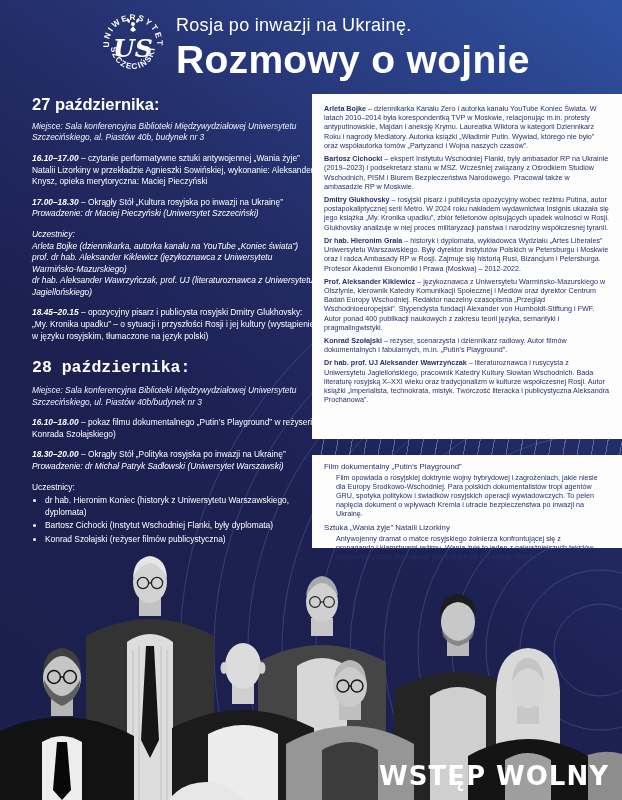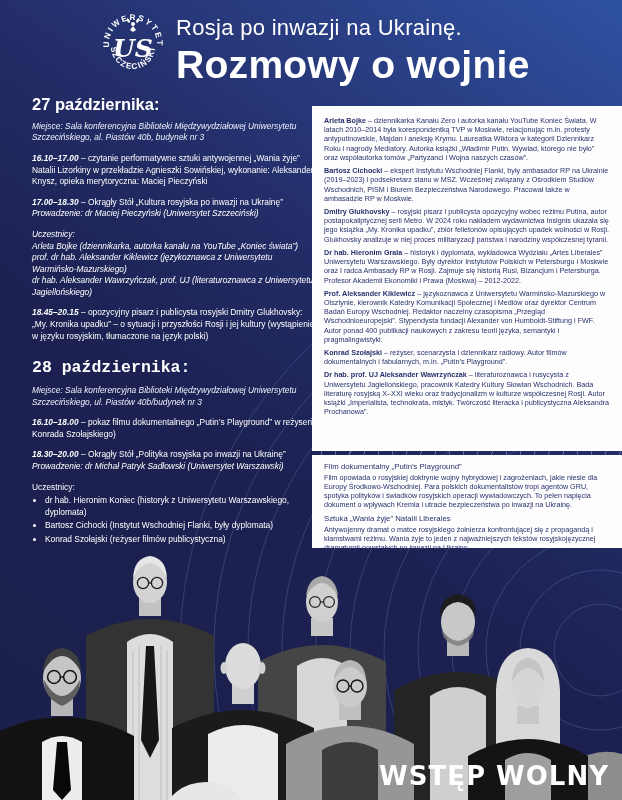--- a/index.html
+++ b/index.html
@@ -9,42 +9,42 @@
     background:linear-gradient(215deg,#2e52a2 0%,#2a3f85 18%,#232c66 38%,#1c2152 58%,#1b1f4a 100%);
   }
   svg.circles{position:absolute;left:0;top:0;width:622px;height:800px;z-index:0;}
   .hatch{
     position:absolute;left:312px;top:429px;width:310px;height:34px;z-index:1;
     background:repeating-linear-gradient(100deg,transparent 0 13px,rgba(150,170,225,.5) 13px 14px);
   }
   
   .logo{position:absolute;left:99px;top:8px;z-index:2;}
   .titles{position:absolute;left:176px;top:15px;z-index:2;color:#fff;}
-  .t1{font-size:22px;font-weight:400;letter-spacing:.3px;}
+  .t1{font-size:18px;font-weight:400;letter-spacing:.3px;}
   .t2{font-size:39px;font-weight:800;margin-top:2px;letter-spacing:.3px;}
   
   .schedule{position:absolute;left:32px;top:93px;width:287px;z-index:2;color:#fff;font-size:8.4px;line-height:1.38;}
   .day-heading{font-size:16.5px;font-weight:800;margin:0 0 5px;}
   .venue{font-style:italic;margin:0 0 9px;color:#eef1fb;}
   .slot{margin:0 0 9px;}
   .slot b{font-weight:700;font-style:italic;}
   .host{font-style:italic;}
   .plabel-i{font-style:italic;margin:0;}
   .participants{font-style:italic;margin:0 0 9px;}
   .mt{margin-top:15px;font-family:Liberation Mono, monospace;}
   ul.blist{margin:2px 0 0;padding-left:13px;}
   ul.blist li{margin-bottom:2px;}
   
   .card{position:absolute;left:312px;width:310px;background:#fdfdfe;color:#28306b;z-index:2;box-sizing:border-box;}
-  .bios-card{top:106px;height:345px;padding:10px 12px 6px;font-size:7.2px;line-height:1.28;}
+  .bios-card{top:94px;height:345px;padding:10px 12px 6px;font-size:7.2px;line-height:1.28;}
   .bios-card p{margin:0 0 4px;}
   .bios-card b{font-weight:700;}
   .films-card{top:455px;height:93px;padding:7px 12px 5px;font-size:7.2px;line-height:1.26;}
   .films-card .ft{font-weight:400;font-size:7.8px;margin:0 0 1px;}
-  .films-card p{margin:0 0 5px;}
+  .films-card p{margin:0 12px 5px;}
   
   svg.people{position:absolute;left:0;bottom:0;width:622px;height:250px;z-index:3;}
   .free{
     position:absolute;right:13px;bottom:9px;z-index:4;color:#fff;
     font-size:26px;font-weight:800;letter-spacing:1px;
     font-family:"DejaVu Sans","Liberation Sans",sans-serif;
   }
 </style>
 </head>
 <body>
@@ -140,21 +140,21 @@
     <p><b>Konrad Szołajski</b> <span>– reżyser, scenarzysta i dziennikarz radiowy. Autor filmów dokumentalnych i fabularnych, m.in. „Putin’s Playground”.</span></p>
     <p><b>Dr hab. prof. UJ Aleksander Wawrzyńczak</b> <span>– literaturoznawca i rusycysta z Uniwersytetu Jagiellońskiego, pracownik Katedry Kultury Słowian Wschodnich. Bada literaturę rosyjską X–XXI wieku oraz tradycjonalizm w kulturze współczesnej Rosji. Autor książki „Imperialista, technokrata, mistyk. Twórczość literacka i publicystyczna Aleksandra Prochanowa”.</span></p>
   </aside>
 
   <aside class="card films-card">
     <div>
       <div class="ft">Film dokumentalny „Putin’s Playground”</div>
       <p>Film opowiada o rosyjskiej doktrynie wojny hybrydowej i zagrożeniach, jakie niesie dla Europy Środkowo-Wschodniej. Para polskich dokumentalistów tropi agentów GRU, spotyka polityków i świadków rosyjskich operacji wywiadowczych. To pełen napięcia dokument o wpływach Kremla i utracie bezpieczeństwa po inwazji na Ukrainę.</p>
     </div>
     <div>
-      <div class="ft">Sztuka „Wania żyje” Natalii Liberales</div>
+      <div class="ft">Sztuka „Wania żyje” Natalii Lizorkiny</div>
       <p>Antywojenny dramat o matce rosyjskiego żołnierza konfrontującej się z propagandą i kłamstwami reżimu. Wania żyje to jeden z najważniejszych tekstów rosyjskojęzycznej dramaturgii powstałych po inwazji na Ukrainę.</p>
     </div>
   </aside>
 
   <svg class="people" viewBox="0 0 622 250" aria-hidden="true">
 
     <g>
       <path d="M86 250 L86 86 Q150 52 214 86 L214 250 Z" fill="#333333"></path>
       <path d="M127 250 L127 92 Q150 76 173 92 L173 250 Z" fill="#dddddd"></path>
       <path d="M133 100 V250 M139 96 V250 M161 96 V250 M167 100 V250" stroke="#bfbfbf" stroke-width="1"></path>

